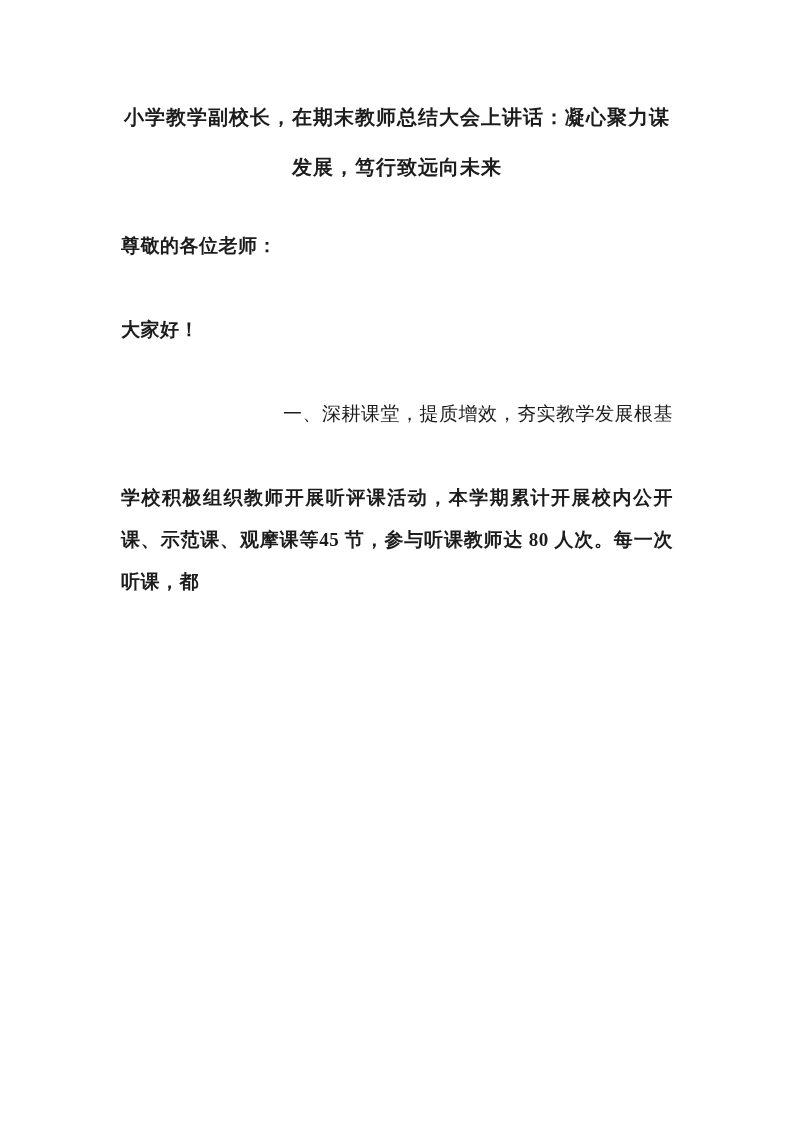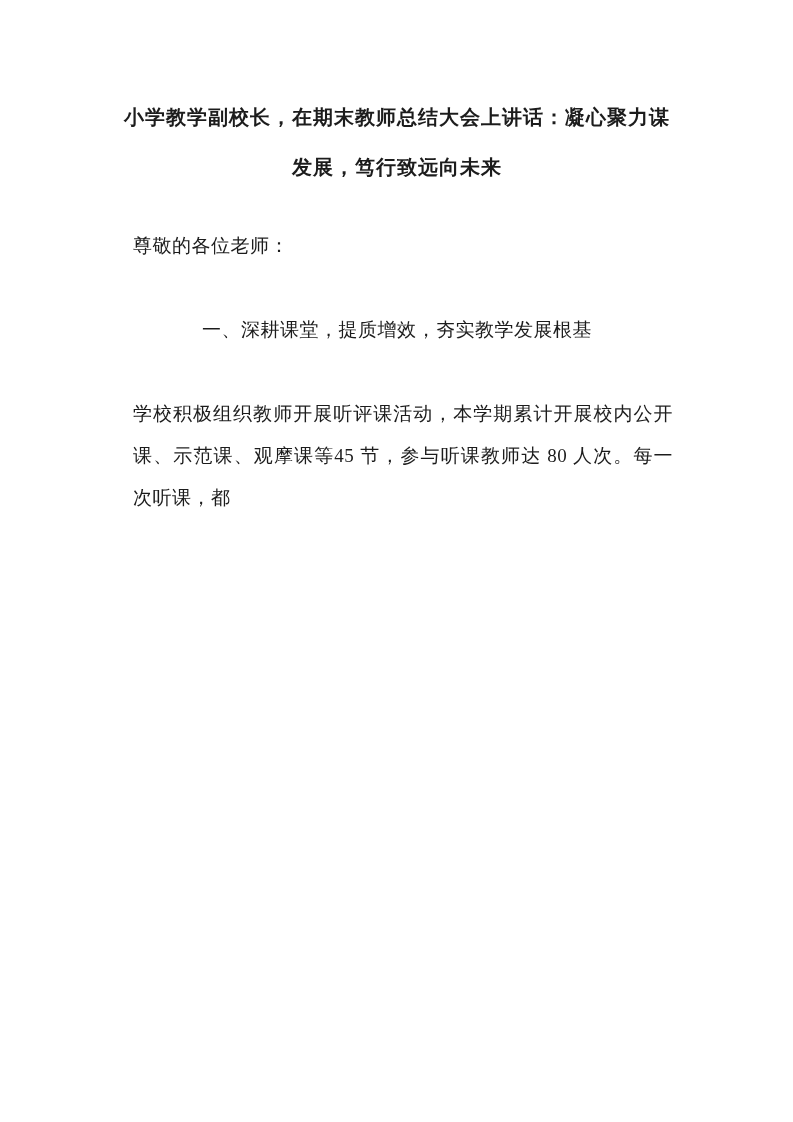--- a/index.html
+++ b/index.html
@@ -22,44 +22,45 @@
   .doc-title {
     font-size: 20px;
     font-weight: 700;
     line-height: 50px;
     text-align: center;
     letter-spacing: 1px;
     margin: 0 0 33px 0;
   }
   .doc-par {
     font-size: 19px;
-    font-weight: 400;
+    font-weight: 700;
     line-height: 42px;
     text-align: justify;
     letter-spacing: 0.5px;
-    margin: 0 0 42px 12px;
+    margin: 0 0 42px 0;
   }
   .doc-heading {
     font-size: 19px;
     font-weight: 400;
     line-height: 42px;
-    text-align: center;
+    text-align: right;
     letter-spacing: 0.5px;
     margin: 0 0 42px 0;
   }
 </style>
 </head>
 <body>
 
 <div class="page">
 
   <h1 class="doc-title">小学教学副校长，在期末教师总结大会上讲话：凝心聚力谋发展，笃行致远向未来</h1>
 
   <p class="doc-par">尊敬的各位老师：</p>
 
+  <p class="doc-par">大家好！</p>
 
 
   <h2 class="doc-heading">一、深耕课堂，提质增效，夯实教学发展根基</h2>
 
 
   <p class="doc-par">学校积极组织教师开展听评课活动，本学期累计开展校内公开课、示范课、观摩课等45 节，参与听课教师达 80 人次。每一次听课，都</p>
 
 </div>
 
 </body></html>

